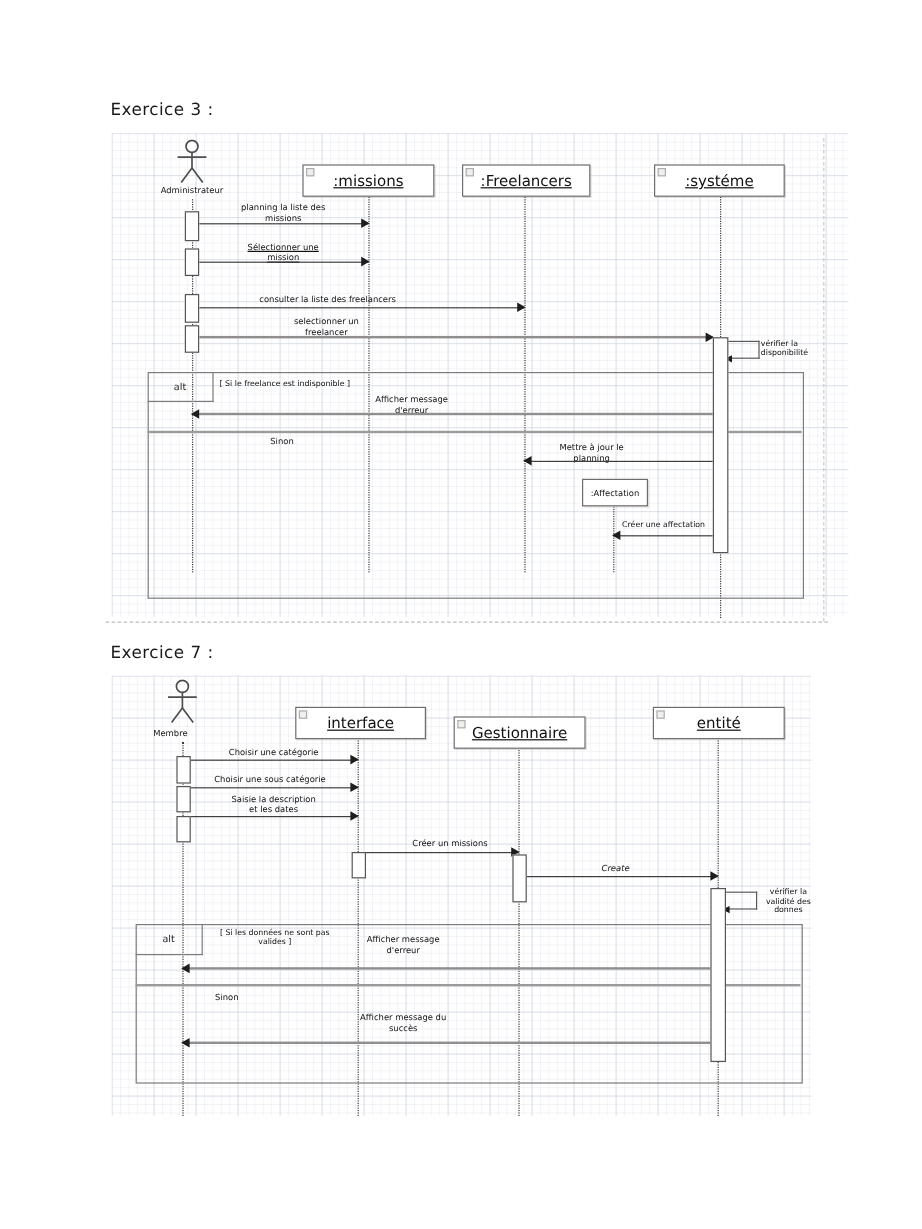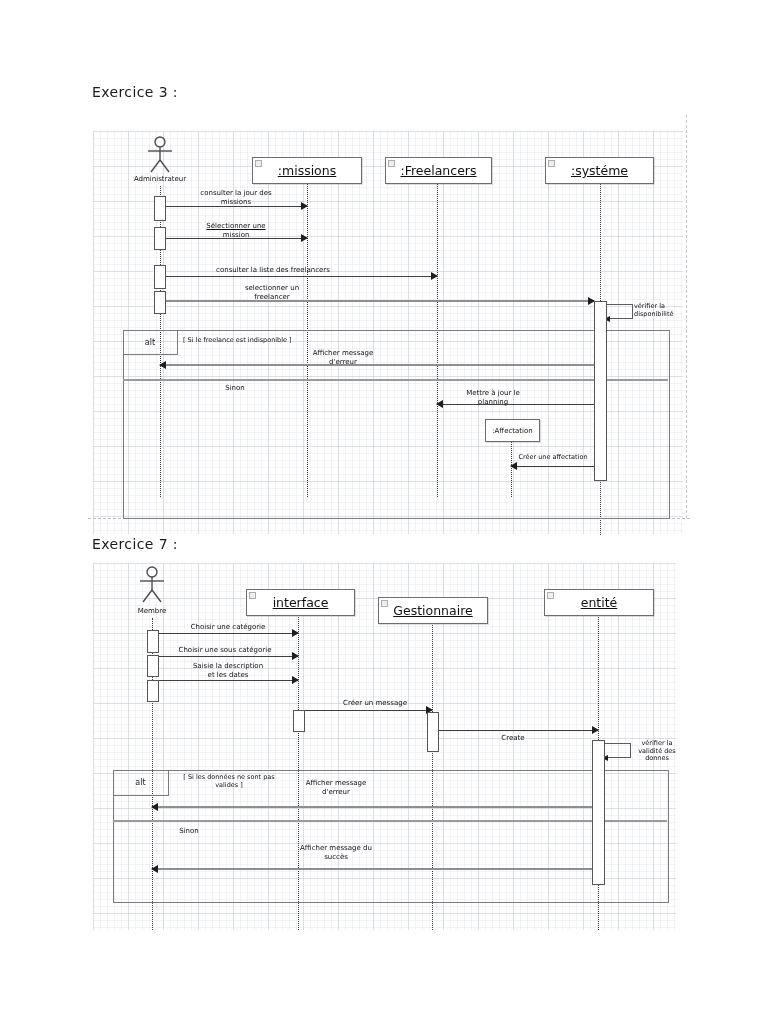--- a/index.html
+++ b/index.html
@@ -47,21 +47,21 @@
   .pagebreak-h{position:absolute;border-top:1.4px dashed #bcbcbc;z-index:0;}
   .pagebreak-v{position:absolute;border-left:1.4px dashed #cacaca;z-index:0;}
 </style>
 </head>
 <body>
 
 <div id="page">
 
   <div class="title" style="left:92px;top:84px;">Exercice 3 :</div>
 
-  <div class="grid" style="left:93px;top:131px;width:590px;height:403px;">
+  <div class="grid" style="left:93px;top:111px;width:590px;height:403px;padding-left:24px;">
 
     <svg style="position:absolute;left:52px;top:5px;z-index:2;" width="30" height="38" viewBox="0 0 30 38">
       <circle cx="15" cy="6" r="5" fill="none" stroke="#4d4d4d" stroke-width="1.4"></circle>
       <line x1="15" y1="11" x2="15" y2="24" stroke="#4d4d4d" stroke-width="1.4"></line>
       <line x1="3" y1="15" x2="27" y2="15" stroke="#4d4d4d" stroke-width="1.4"></line>
       <line x1="15" y1="24" x2="6" y2="36" stroke="#4d4d4d" stroke-width="1.4"></line>
       <line x1="15" y1="24" x2="24" y2="36" stroke="#4d4d4d" stroke-width="1.4"></line>
     </svg>
     <div class="actor-label" style="left:27px;top:44px;width:80px;">Administrateur</div>
 
@@ -89,21 +89,21 @@
     <div class="mtext xs nowrap" style="left:90px;top:206px;width:130px;text-align:left;">[ Si le freelance est indisponible ]</div>
     <div class="divider" style="left:30px;top:248px;width:545px;"></div>
     <div class="mtext nowrap" style="left:117px;top:253px;width:50px;">Sinon</div>
 
     <div class="act" style="left:61px;top:65px;height:23px;"></div>
     <div class="act" style="left:61px;top:96px;height:21px;"></div>
     <div class="act" style="left:61px;top:134px;height:22px;"></div>
     <div class="act" style="left:61px;top:160px;height:21px;"></div>
     <div class="act" style="left:501px;top:170px;height:178px;width:11px;"></div>
 
-    <div class="mtext" style="left:102px;top:58px;width:82px;">consulter la jour des missions</div>
+    <div class="mtext" style="left:102px;top:58px;width:82px;">planning la liste des missions</div>
     <div class="arrow" style="left:73px;top:75px;width:141px;">
         <i class="ah r"></i>
       </div>
 
     <div class="mtext" style="left:112px;top:91px;width:62px;text-decoration:underline;">Sélectionner une mission</div>
     <div class="arrow" style="left:73px;top:107px;width:141px;">
         <i class="ah r"></i>
       </div>
 
     <div class="mtext nowrap" style="left:115px;top:135px;width:130px;">consulter la liste des freelancers</div>
@@ -148,21 +148,21 @@
 
   <div class="grid" style="left:93px;top:563px;width:583px;height:367px;">
 
     <svg style="position:absolute;left:44px;top:3px;z-index:2;" width="30" height="38" viewBox="0 0 30 38">
       <circle cx="15" cy="6" r="5" fill="none" stroke="#4d4d4d" stroke-width="1.4"></circle>
       <line x1="15" y1="11" x2="15" y2="24" stroke="#4d4d4d" stroke-width="1.4"></line>
       <line x1="3" y1="15" x2="27" y2="15" stroke="#4d4d4d" stroke-width="1.4"></line>
       <line x1="15" y1="24" x2="6" y2="36" stroke="#4d4d4d" stroke-width="1.4"></line>
       <line x1="15" y1="24" x2="24" y2="36" stroke="#4d4d4d" stroke-width="1.4"></line>
     </svg>
-    <div class="actor-label" style="left:19px;top:44px;width:80px;">Membre</div>
+    <div class="actor-label" style="left:9px;top:44px;width:80px;">Membre</div>
 
     <div class="lifeline" style="left:59px;top:55px;height:312px;"></div>
     <div class="lifeline" style="left:205px;top:51px;height:316px;"></div>
     <div class="lifeline" style="left:339px;top:51px;height:316px;"></div>
     <div class="lifeline" style="left:505px;top:51px;height:316px;"></div>
 
     <div class="obox" style="left:153px;top:26px;width:107px;height:25px;">
       <i class="corner-ic"></i>
       <span class="name">interface</span>
     </div>
@@ -196,26 +196,26 @@
     <div class="mtext nowrap" style="left:77px;top:83px;width:110px;">Choisir une sous catégorie</div>
     <div class="arrow" style="left:65px;top:93px;width:140px;">
         <i class="ah r"></i>
       </div>
 
     <div class="mtext" style="left:96px;top:99px;width:78px;">Saisie la description et les dates</div>
     <div class="arrow" style="left:65px;top:117px;width:140px;">
         <i class="ah r"></i>
       </div>
 
-    <div class="mtext nowrap" style="left:237px;top:136px;width:90px;">Créer un message</div>
+    <div class="mtext nowrap" style="left:237px;top:136px;width:90px;">Créer un missions</div>
     <div class="arrow" style="left:211px;top:147px;width:128px;">
         <i class="ah r"></i>
       </div>
 
-    <div class="mtext nowrap" style="left:395px;top:171px;width:50px;">Create</div>
+    <div class="mtext nowrap" style="left:395px;top:157px;width:50px;font-style:italic;">Create</div>
     <div class="arrow" style="left:345px;top:167px;width:160px;">
         <i class="ah r"></i>
       </div>
 
     <div class="selfloop" style="left:511px;top:180px;width:26px;height:13px;">
         <i class="ah"></i>
       </div>
     <div class="mtext xs" style="left:541px;top:177px;width:46px;">vérifier la validité des donnes</div>
 
     <div class="mtext" style="left:208px;top:216px;width:70px;">Afficher message d'erreur</div>

